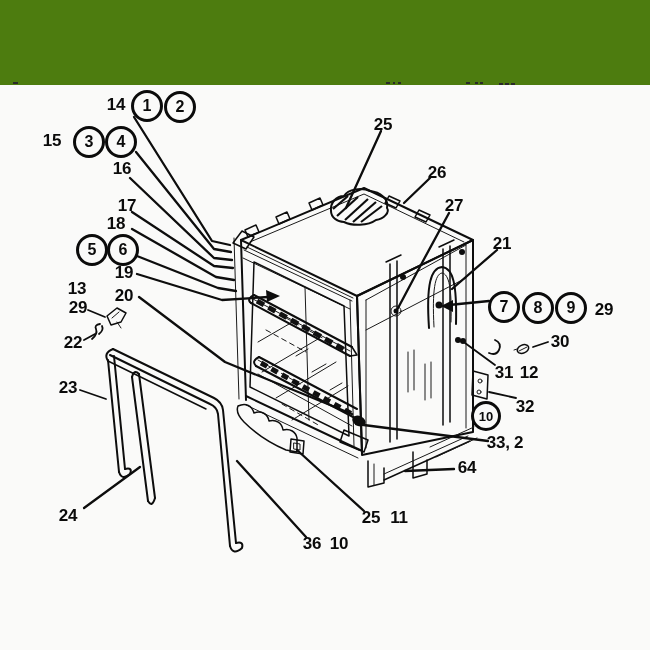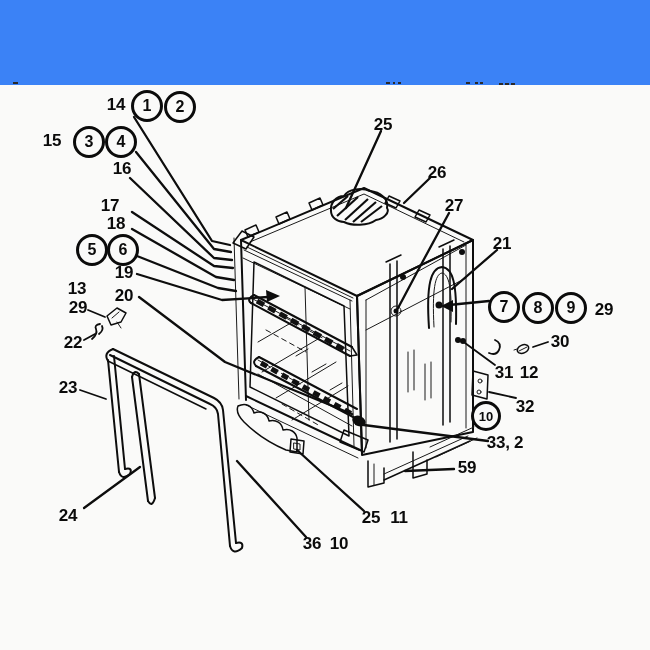--- a/index.html
+++ b/index.html
@@ -1,16 +1,16 @@
 <!DOCTYPE html>
 <html><head>
 <meta charset="utf-8">
 <style>
   html,body{margin:0;padding:0;background:#ffffff;}
-  #stage{position:relative;width:650px;height:650px;background:#3b82f6;overflow:hidden;
+  #stage{position:relative;width:650px;height:650px;background:#4d7c0f;overflow:hidden;
          font-family:"Liberation Sans",sans-serif;}
   #stage svg{position:absolute;left:0;top:0;}
   .lbl{position:absolute;transform:translate(-50%,-50%);
        font:700 17px "Liberation Sans",sans-serif;color:#0b0b0b;
        letter-spacing:-0.3px;white-space:nowrap;line-height:1;}
   .circ{position:absolute;transform:translate(-50%,-50%);
         width:26px;height:26px;border:3px solid #0b0b0b;border-radius:50%;
         display:flex;align-items:center;justify-content:center;
         font:700 16px "Liberation Sans",sans-serif;color:#0b0b0b;}
   .circ.small{width:24px;height:24px;font-size:13px;}
@@ -220,40 +220,40 @@
     <path class="ld" d="M488,441 L356,424"></path>
     <path class="ld" d="M454,469 L405,471"></path>
     <path class="ld" d="M364,511 L297,450"></path>
     <path class="ld" d="M306,537 L237,461"></path>
   </g>
 </svg>
 
   <div class="lbl" style="left:116px;top:104px">14</div>
   <div class="lbl" style="left:52px;top:140px">15</div>
   <div class="lbl" style="left:122px;top:168px">16</div>
-  <div class="lbl" style="left:110px;top:205px">17</div>
+  <div class="lbl" style="left:127px;top:205px">17</div>
   <div class="lbl" style="left:116px;top:223px">18</div>
   <div class="lbl" style="left:124px;top:272px">19</div>
   <div class="lbl" style="left:124px;top:295px">20</div>
   <div class="lbl" style="left:77px;top:288px">13</div>
   <div class="lbl" style="left:78px;top:307px">29</div>
   <div class="lbl" style="left:73px;top:342px">22</div>
   <div class="lbl" style="left:68px;top:387px">23</div>
   <div class="lbl" style="left:68px;top:515px">24</div>
   <div class="lbl" style="left:383px;top:124px">25</div>
   <div class="lbl" style="left:437px;top:172px">26</div>
   <div class="lbl" style="left:454px;top:205px">27</div>
   <div class="lbl" style="left:502px;top:243px">21</div>
   <div class="lbl" style="left:604px;top:309px">29</div>
   <div class="lbl" style="left:560px;top:341px">30</div>
   <div class="lbl" style="left:504px;top:372px">31</div>
   <div class="lbl" style="left:529px;top:372px">12</div>
   <div class="lbl" style="left:525px;top:406px">32</div>
   <div class="lbl" style="left:505px;top:442px">33, 2</div>
-  <div class="lbl" style="left:467px;top:467px">59</div>
+  <div class="lbl" style="left:467px;top:467px">64</div>
   <div class="lbl" style="left:371px;top:517px">25</div>
   <div class="lbl" style="left:399px;top:517px">11</div>
   <div class="lbl" style="left:312px;top:543px">36</div>
   <div class="lbl" style="left:339px;top:543px">10</div>
 
   <div class="circ" style="left:147px;top:106px">
       <span>1</span>
     </div>
   <div class="circ" style="left:180px;top:107px">
       <span>2</span>

